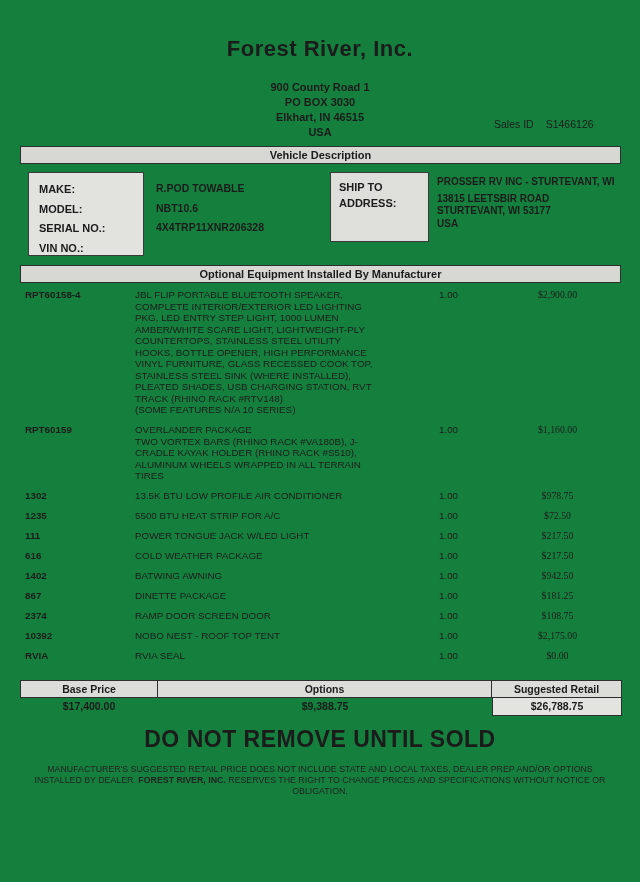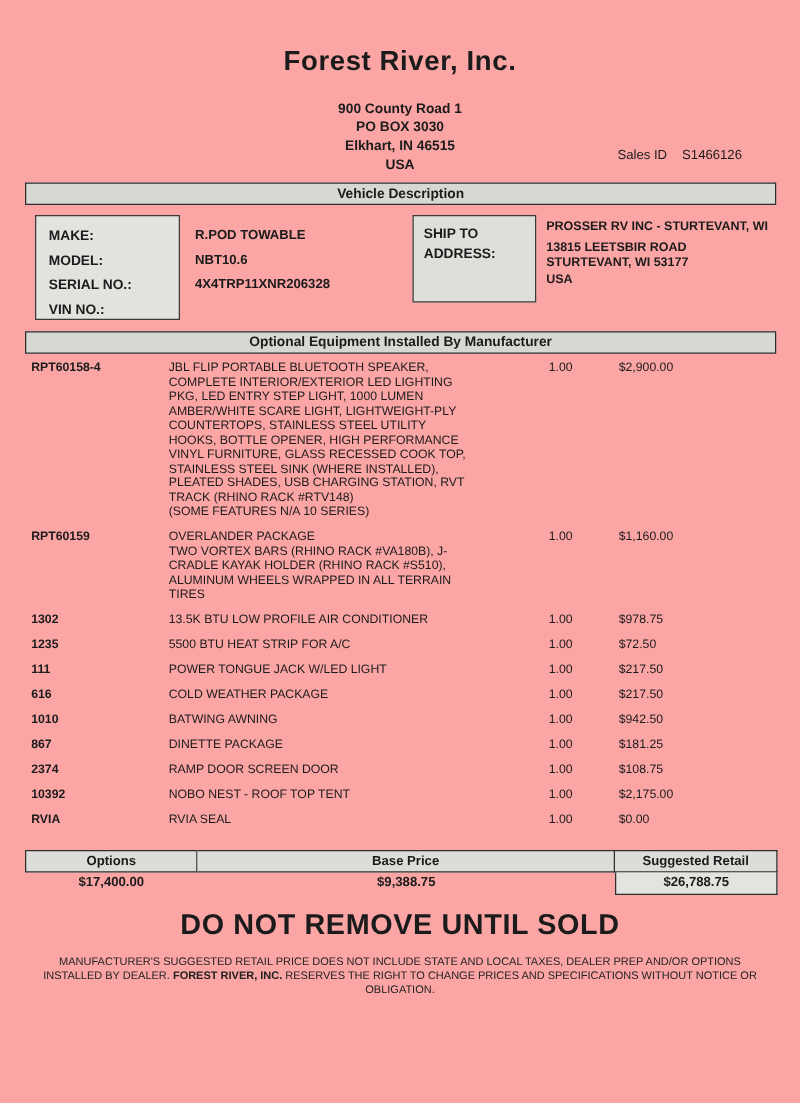--- a/index.html
+++ b/index.html
@@ -6,21 +6,21 @@
   body{
     width:640px;height:882px;
     background:#eceae6;
     font-family:"Liberation Sans","DejaVu Sans",sans-serif;
     color:#1b1b1b;
     -webkit-font-smoothing:antialiased;
   }
   .page{
     position:relative;
     width:640px;height:882px;
-    background:#fca5a5;
+    background:#15803d;
     overflow:hidden;
   }
   
   .company-name{
     position:absolute;top:36px;left:0;width:100%;
     text-align:center;font-size:22px;font-weight:bold;letter-spacing:.5px;
   }
   .company-address{
     position:absolute;top:80px;left:0;width:100%;
     text-align:center;font-size:11px;font-weight:bold;line-height:15px;
@@ -67,21 +67,21 @@
   }
   .eq-row{
     display:grid;
     grid-template-columns:110px 292px 68px 1fr;
     padding-left:5px;
     margin-bottom:8.5px;
     font-size:9.8px;line-height:11.5px;
   }
   .eq-code{white-space:nowrap;font-weight:bold;}
   .eq-qty{padding-left:12px;}
-  .eq-price{text-align:left;}
+  .eq-price{text-align:center;font-family:Liberation Serif, serif;}
   
   .summary{
     position:absolute;top:680px;left:20px;width:602px;
   }
   .summary-header{
     display:grid;grid-template-columns:138px 334px 130px;
   }
   .summary-header .cell{
     background:#dcdcd8;border:1.5px solid #2e2e2e;
     text-align:center;font-size:10.5px;font-weight:bold;line-height:16px;height:16px;
@@ -207,21 +207,21 @@
       </div>
       <div class="eq-row">
         <div class="eq-code">616</div>
         <div class="eq-desc">
           <div class="eq-name">COLD WEATHER PACKAGE</div>
         </div>
         <div class="eq-qty">1.00</div>
         <div class="eq-price">$217.50</div>
       </div>
       <div class="eq-row">
-        <div class="eq-code">1010</div>
+        <div class="eq-code">1402</div>
         <div class="eq-desc">
           <div class="eq-name">BATWING AWNING</div>
         </div>
         <div class="eq-qty">1.00</div>
         <div class="eq-price">$942.50</div>
       </div>
       <div class="eq-row">
         <div class="eq-code">867</div>
         <div class="eq-desc">
           <div class="eq-name">DINETTE PACKAGE</div>
@@ -250,22 +250,22 @@
         <div class="eq-desc">
           <div class="eq-name">RVIA SEAL</div>
         </div>
         <div class="eq-qty">1.00</div>
         <div class="eq-price">$0.00</div>
       </div>
     </div>
 
   <div class="summary">
     <div class="summary-header">
+      <div class="cell">Base Price</div>
       <div class="cell">Options</div>
-      <div class="cell">Base Price</div>
       <div class="cell">Suggested Retail</div>
     </div>
     <div class="summary-values">
       <div class="cell">$17,400.00</div>
       <div class="cell">$9,388.75</div>
       <div class="cell cell-retail">$26,788.75</div>
     </div>
   </div>
 
   <div class="warning">DO NOT REMOVE UNTIL SOLD</div>

